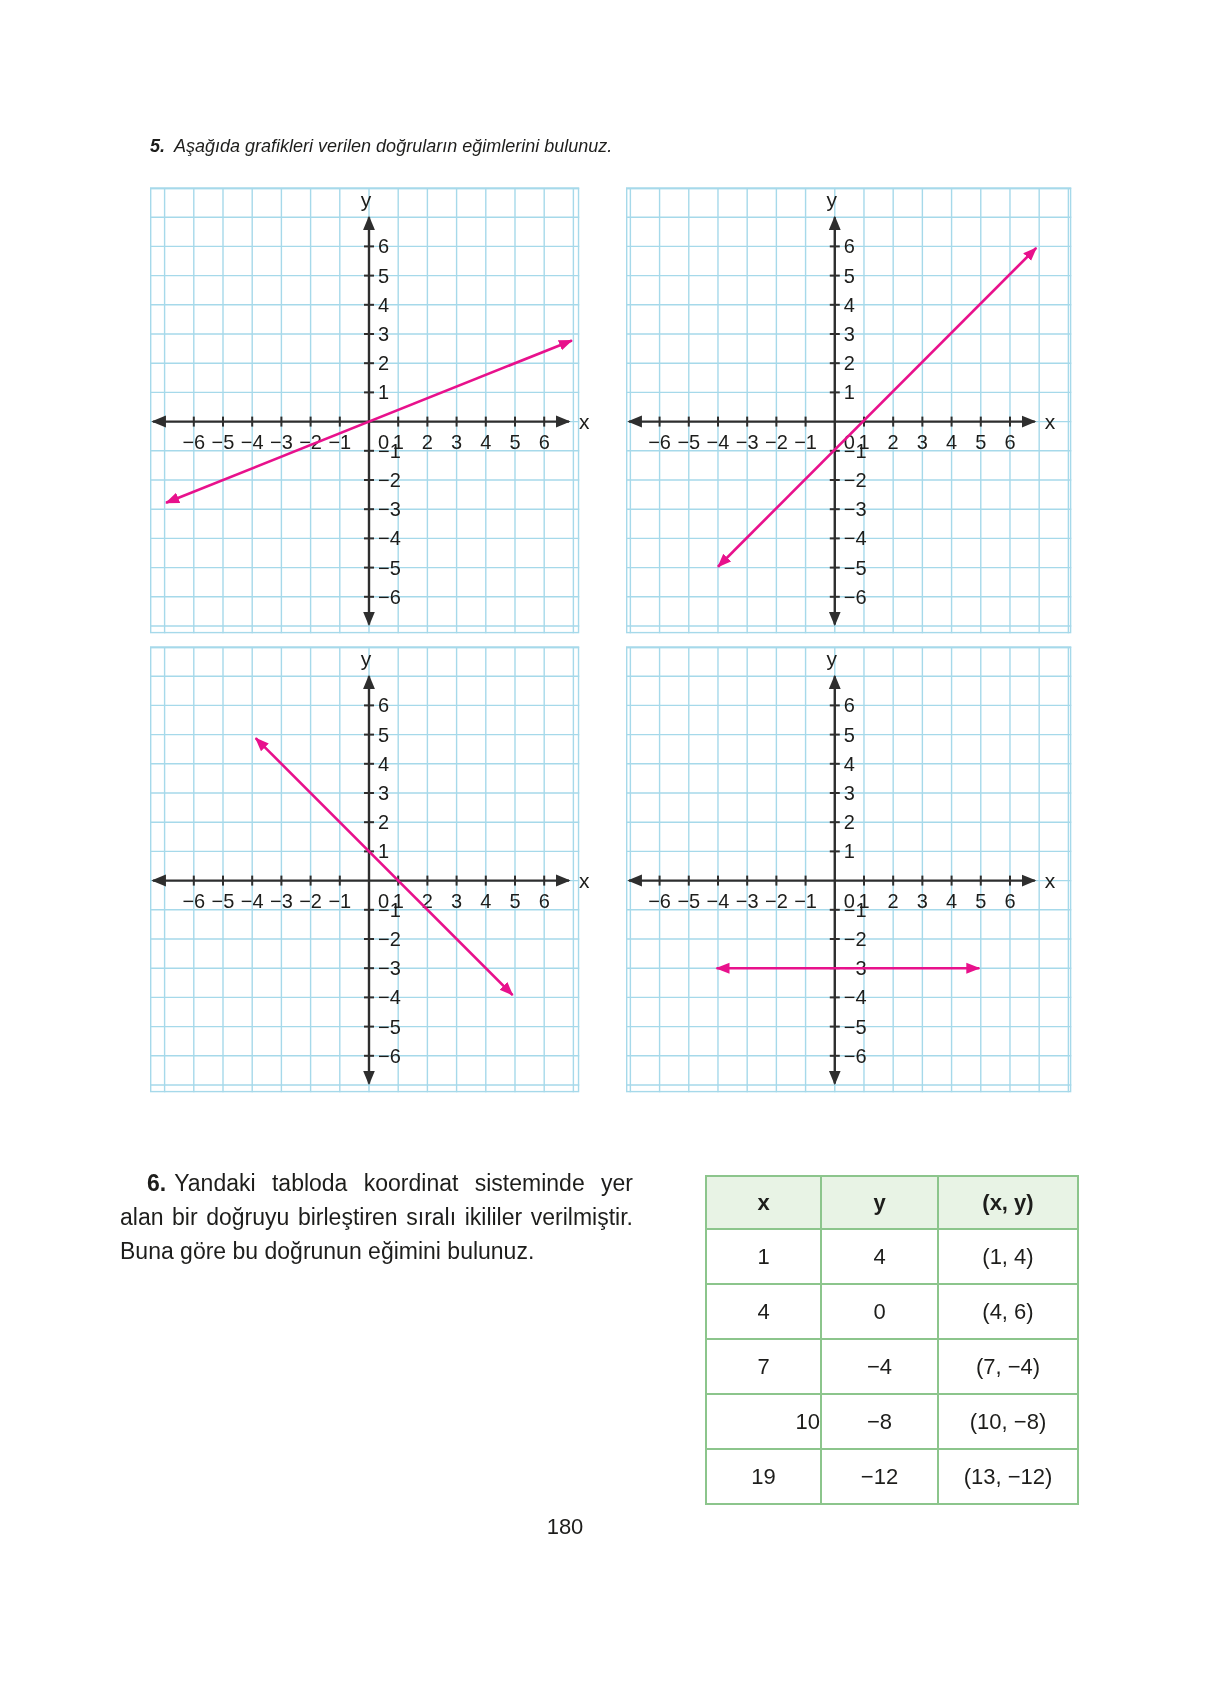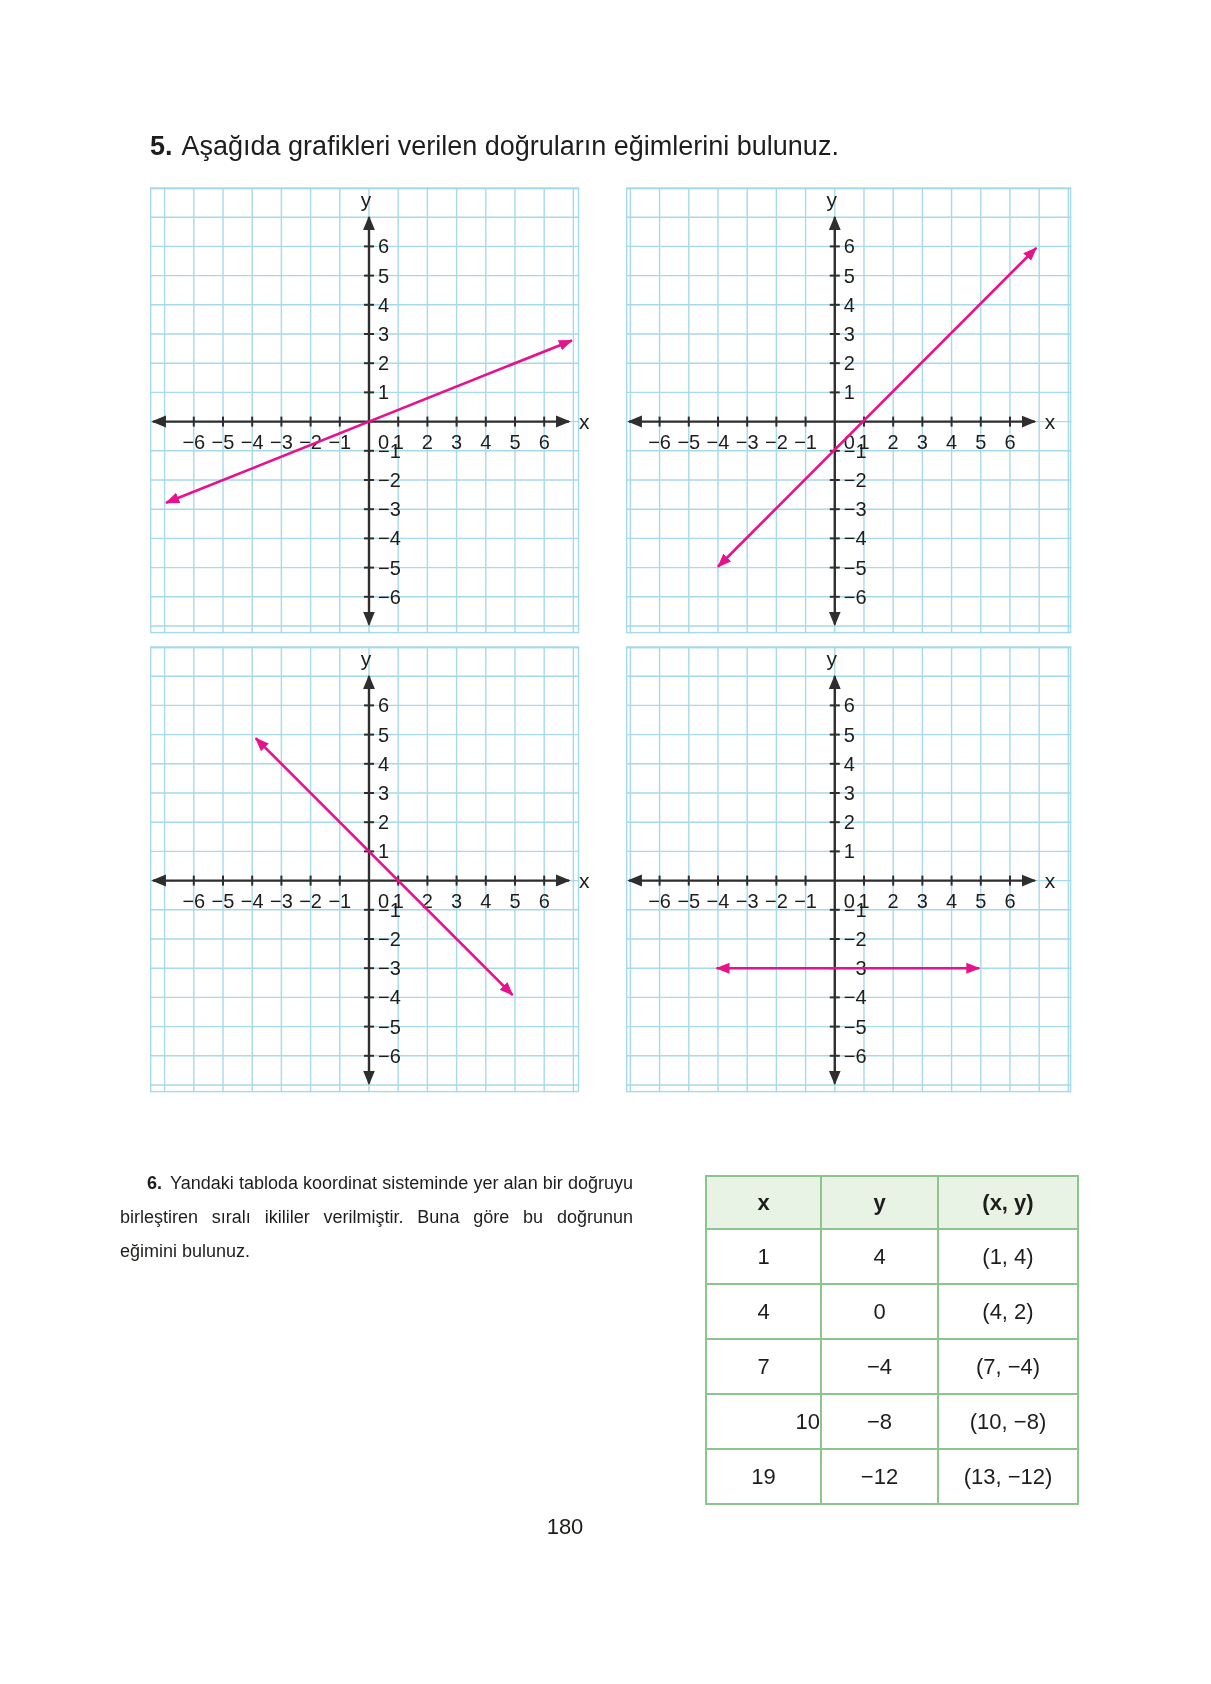--- a/index.html
+++ b/index.html
@@ -9,35 +9,36 @@
     height:1684px;
     background:#ffffff;
     font-family:"Liberation Sans","DejaVu Sans",sans-serif;
     color:#1d1d1b;
     overflow:hidden;
   }
   .heading{
     position:absolute;
     left:150px; top:133px;
     width:760px;
-    font-size:27px;
+    font-size:18px;
     line-height:26px;
+    font-style:italic;
   }
   .heading .num{font-weight:bold; margin-right:9px;}
   .graph{position:absolute; overflow:visible;}
   .graph svg{overflow:visible; display:block;}
   .g0{left:150px; top:188px;}
   .g1{left:626px; top:188px;}
   .g2{left:150px; top:647px;}
   .g3{left:626px; top:647px;}
   .problem6{
     position:absolute;
     left:120px; top:1166px;
     width:513px;
-    font-size:18px;
+    font-size:23px;
     line-height:34px;
     text-align:justify;
     text-indent:27px;
   }
   .problem6 .num{font-weight:bold; margin-right:8px;}
   table.pairs{
     position:absolute;
     left:705px; top:1175px;
     border-collapse:collapse;
     table-layout:fixed;
@@ -483,21 +484,21 @@
       <th class="c3" style="border-color: rgb(140, 197, 140); background: rgb(232, 243, 229);">(x, y)</th>
     </tr>
     <tr>
       <td style="border-color: rgb(140, 197, 140);">1</td>
       <td style="border-color: rgb(140, 197, 140);">4</td>
       <td style="border-color: rgb(140, 197, 140); margin-left: 44px;">(1, 4)</td>
     </tr>
     <tr>
       <td style="border-color: rgb(140, 197, 140);">4</td>
       <td style="border-color: rgb(140, 197, 140);">0</td>
-      <td style="border-color: rgb(140, 197, 140);">(4, 2)</td>
+      <td style="border-color: rgb(140, 197, 140);">(4, 6)</td>
     </tr>
     <tr>
       <td style="border-color: rgb(140, 197, 140);">7</td>
       <td style="border-color: rgb(140, 197, 140);">−4</td>
       <td style="border-color: rgb(140, 197, 140);">(7, −4)</td>
     </tr>
     <tr>
       <td style="border-color: rgb(140, 197, 140); text-align: right;">10</td>
       <td style="border-color: rgb(140, 197, 140);">−8</td>
       <td style="border-color: rgb(140, 197, 140);">(10, −8)</td>

